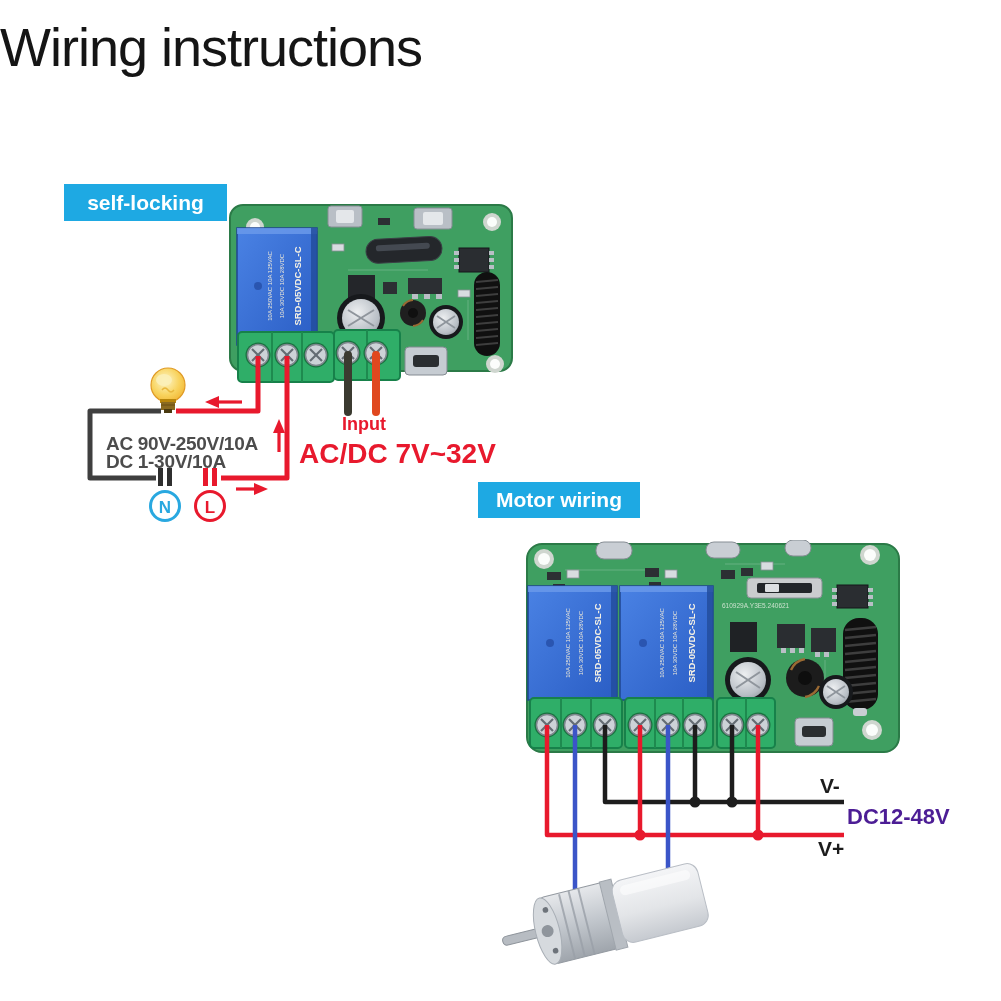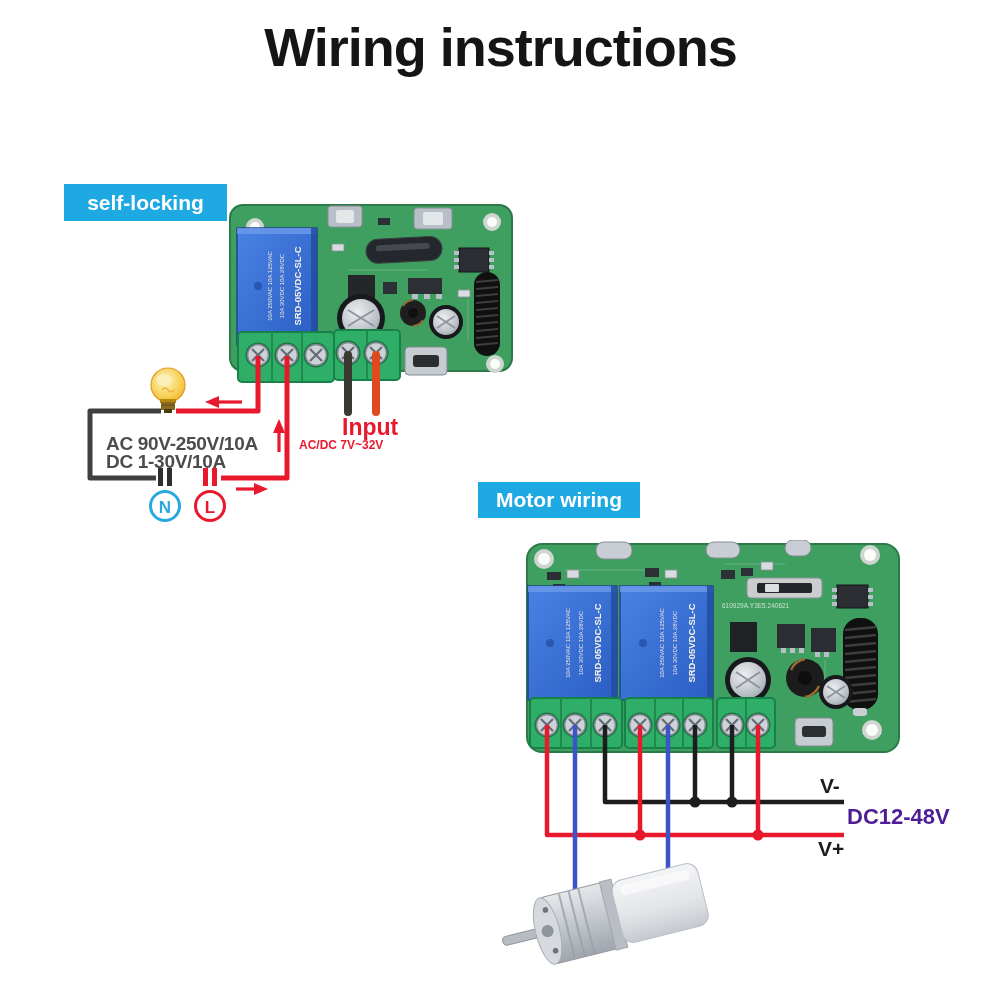--- a/index.html
+++ b/index.html
@@ -2,35 +2,35 @@
 <html><head>
 <meta charset="utf-8">
 <style>
   html,body{margin:0;padding:0;background:#ffffff;}
   #canvas{
     position:relative;width:1001px;height:1001px;background:#ffffff;overflow:hidden;
     font-family:"Liberation Sans",sans-serif;
   }
   .abs{position:absolute;}
   #page-title{
-    left:0;right:0;top:16px;text-align:center;
-    font-size:54px;font-weight:700;letter-spacing:-1px;color:#151515;margin:0;
+    left:0;right:0;top:16px;text-align:left;
+    font-size:54px;font-weight:400;letter-spacing:-1px;color:#151515;margin:0;
   }
   .tag{
     display:flex;align-items:center;justify-content:center;
     background:#1EA9E3;color:#ffffff;font-weight:700;font-size:21px;
   }
   #tag-self-locking{left:64px;top:184px;width:163px;height:37px;}
   #tag-motor-wiring{left:478px;top:482px;width:162px;height:36px;}
   .gray-label{color:#4C4C4C;font-weight:700;font-size:19px;letter-spacing:-0.3px;white-space:nowrap;}
   #load-rating-ac{left:106px;top:433px;}
   #load-rating-dc{left:106px;top:451px;}
   .red-label{color:#E8192D;font-weight:700;white-space:nowrap;}
-  #input-label{left:342px;top:414px;font-size:23px;}
-  #input-rating{left:299px;top:438px;font-size:12px;}
+  #input-label{left:342px;top:414px;font-size:18px;}
+  #input-rating{left:299px;top:438px;font-size:28px;}
   .dark-label{color:#1C1C1C;font-weight:700;white-space:nowrap;}
   #v-minus-label{left:820px;top:774px;font-size:21px;}
   #supply-label{left:847px;top:804px;font-size:22px;color:#4c1d95;}
   #v-plus-label{left:818px;top:837px;font-size:21px;}
   svg{display:block;}
   svg text{font-family:"Liberation Sans",sans-serif;}
 </style>
 </head>
 <body>
 

